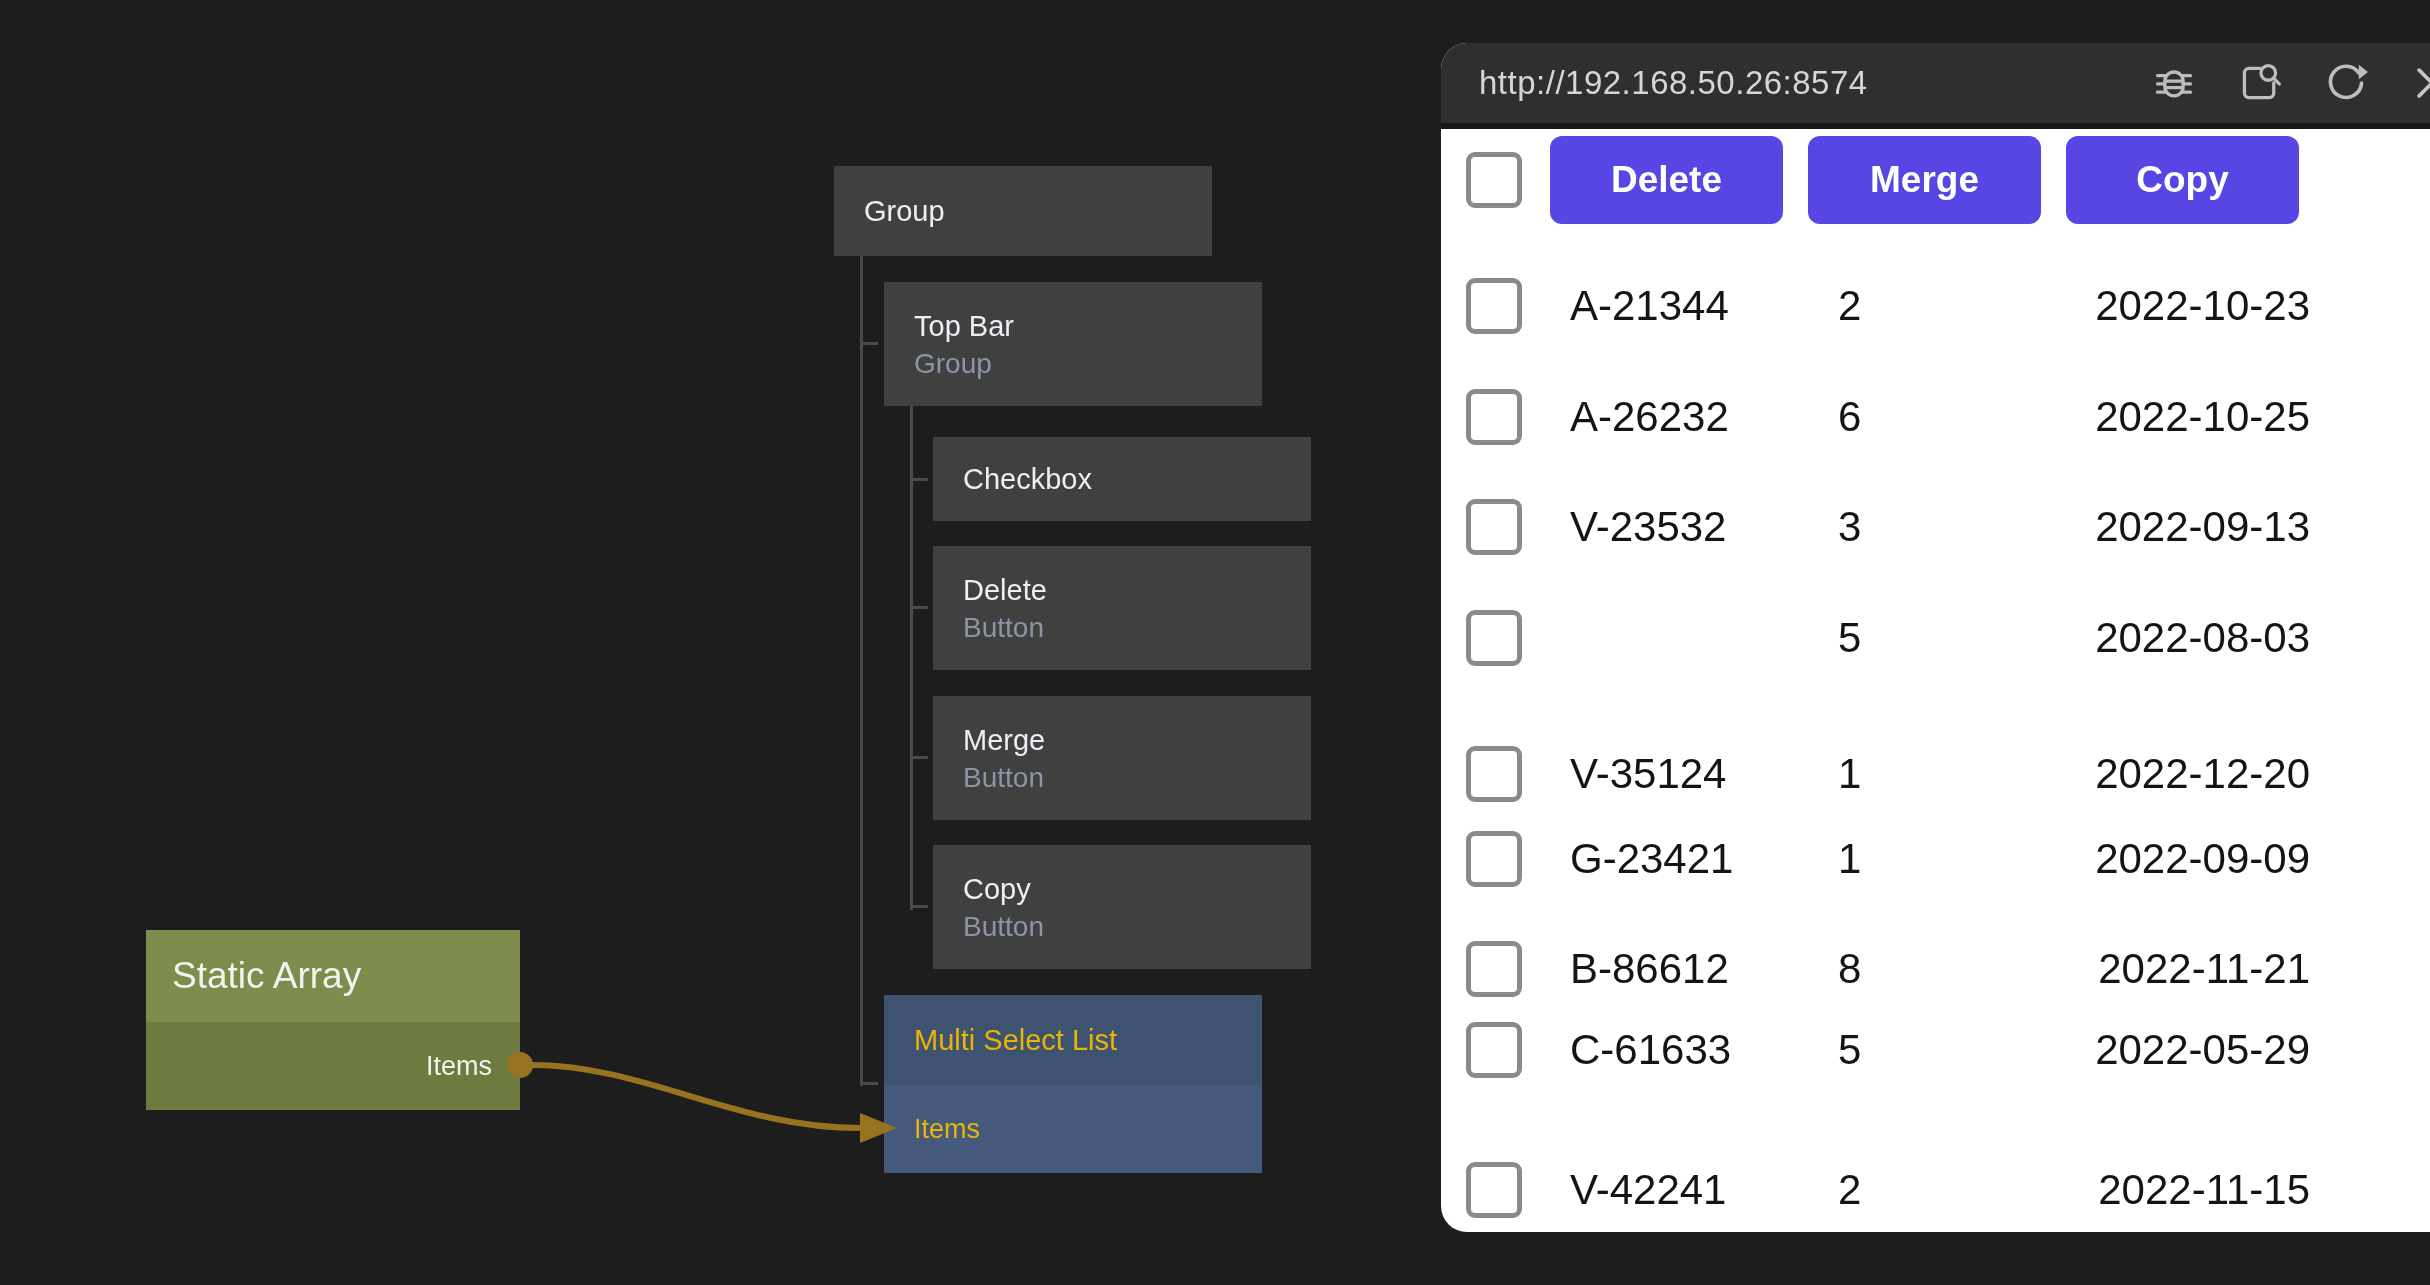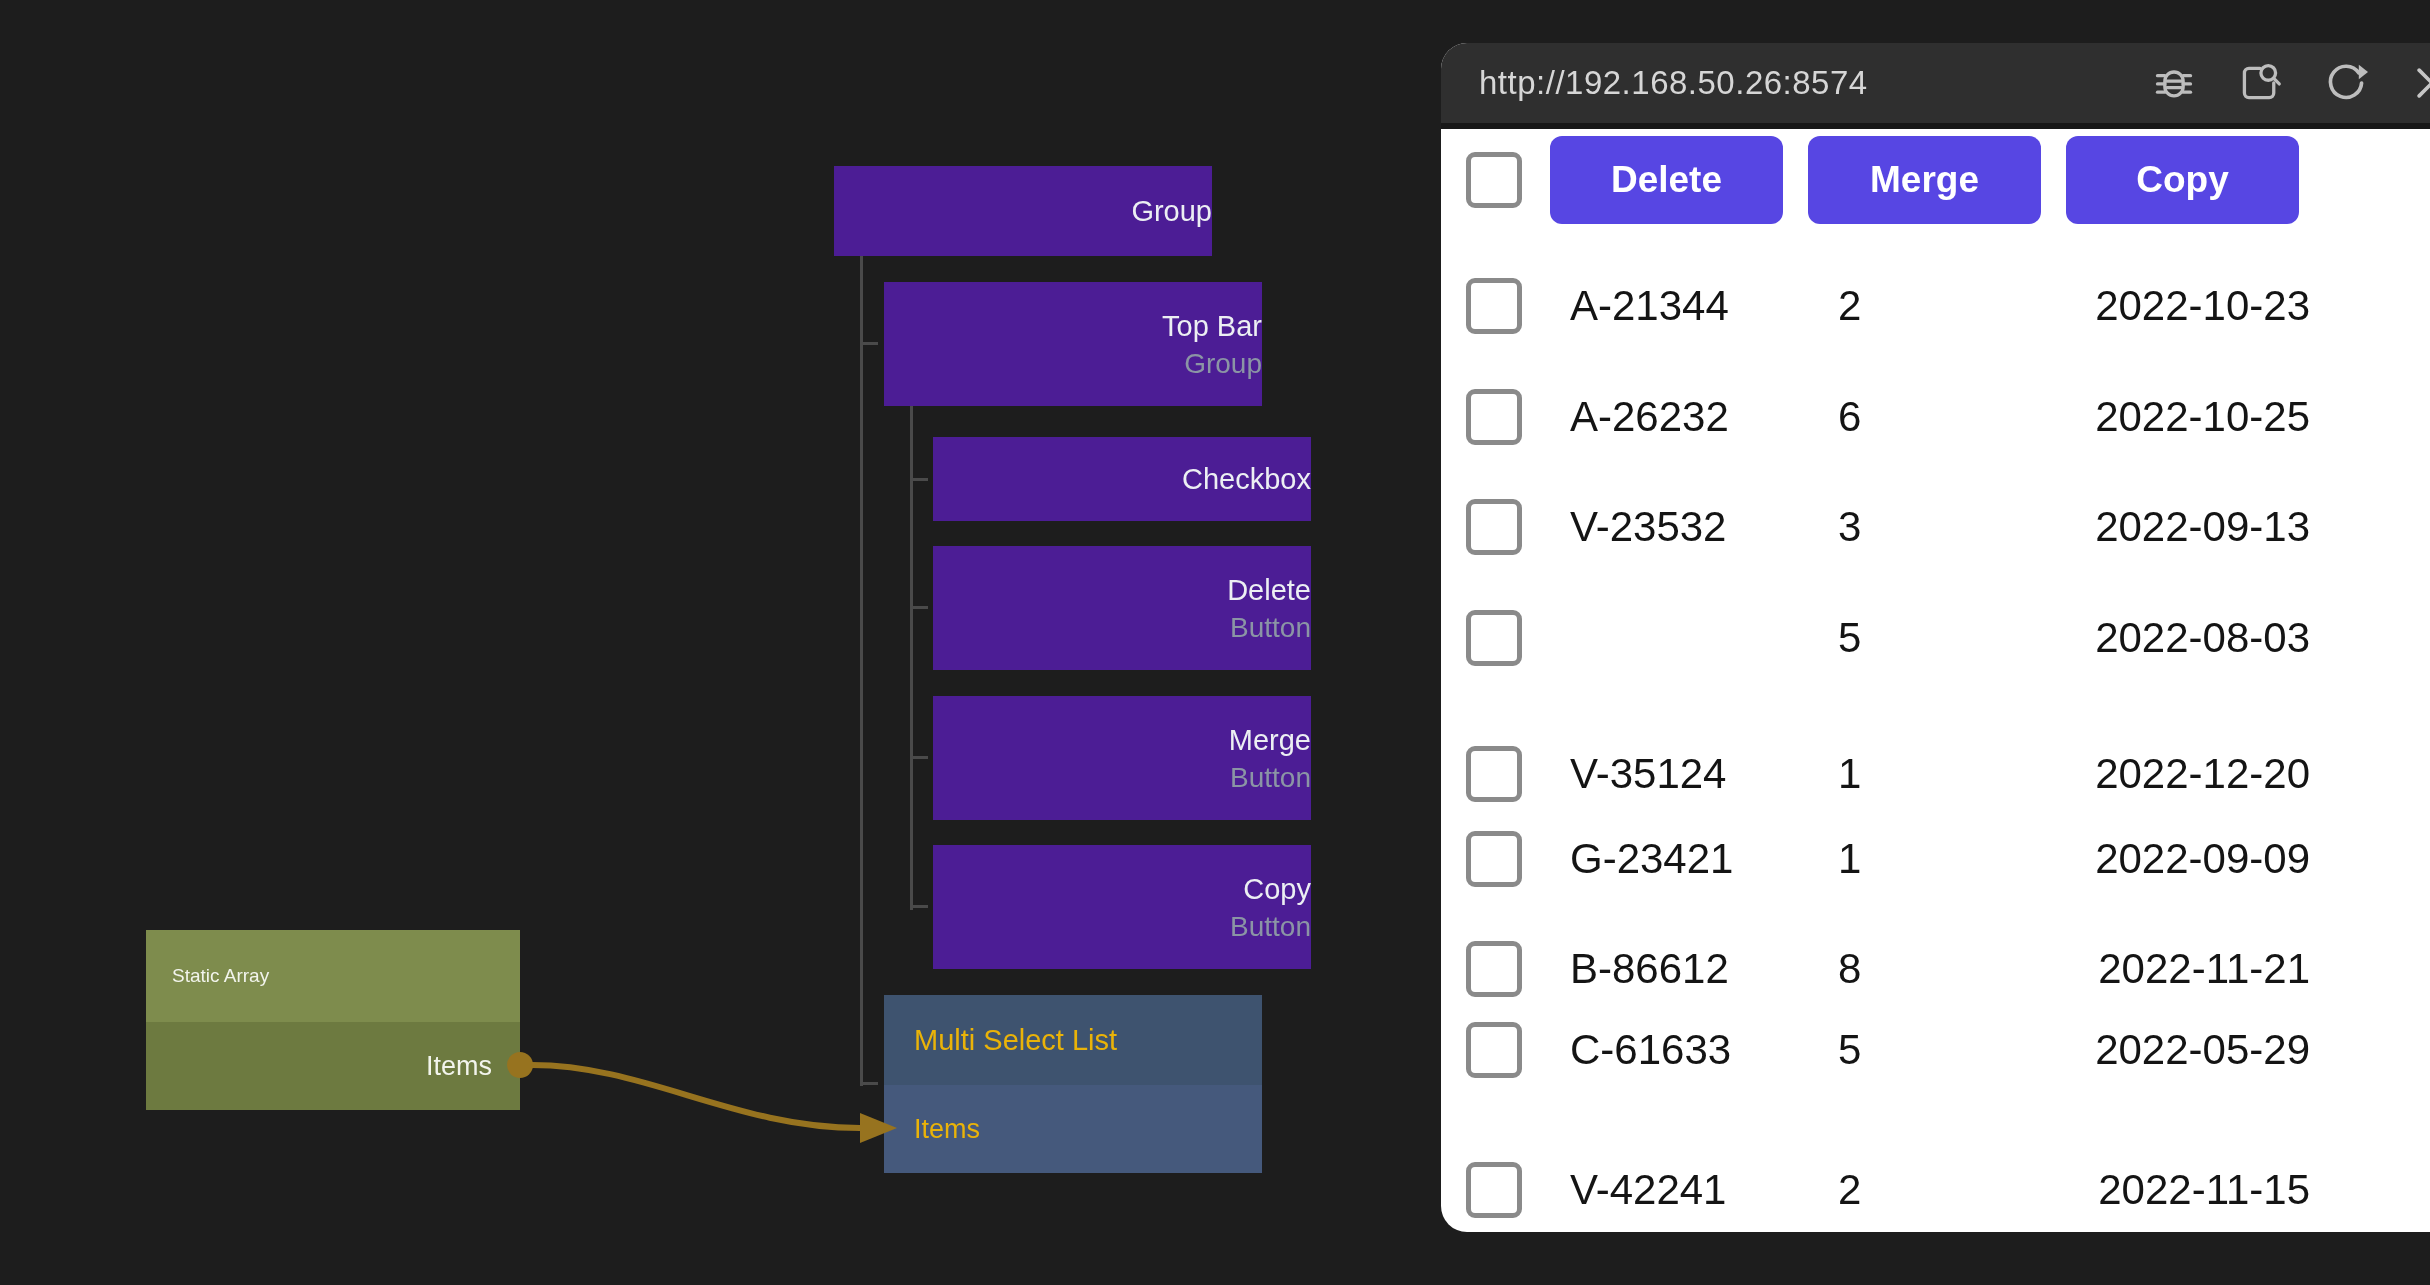--- a/index.html
+++ b/index.html
@@ -4,33 +4,33 @@
 <style>
   html,body{margin:0;padding:0;background:#141414;}
   .stage{
     position:relative;width:2430px;height:1285px;overflow:hidden;
     background:#1d1d1d;
     font-family:"Liberation Sans", sans-serif;
   }
   
   .tline{position:absolute;background:#4a4a4a;}
   .node{
-    position:absolute;width:378px;background:#4c1d95;color:#eceff3;
+    position:absolute;width:378px;background:#404040;color:#eceff3;
     display:flex;flex-direction:column;justify-content:center;
-    padding-left:30px;box-sizing:border-box;text-align:right;
+    padding-left:30px;box-sizing:border-box;
   }
   .node .ttl{font-size:29px;line-height:40px;}
   .node .sub{font-size:28px;line-height:36px;color:#8b95a5;}
   .nsection{display:flex;align-items:center;box-sizing:border-box;}
   .msl{position:absolute;left:884px;top:995px;width:378px;color:#eab308;}
   .msl-head{height:90px;background:#3e536f;padding-left:30px;}
   .msl-items{height:88px;background:#45597c;padding-left:30px;font-size:27px;}
   .msl-head .ttl{font-size:29px;}
   .sarr{position:absolute;left:146px;top:930px;width:374px;color:#f2f4ec;}
-  .sarr-head{height:92px;background:#7e8c4d;padding-left:26px;font-size:19px;}
+  .sarr-head{height:92px;background:#7e8c4d;padding-left:26px;font-size:37px;}
   .sarr-body{height:88px;background:#6d7a40;justify-content:flex-end;padding-right:28px;font-size:27px;}
   
   .pwin{
     position:absolute;left:1441px;top:43px;width:1035px;height:1189px;
     background:#ffffff;border-radius:26px;overflow:hidden;
   }
   .pbar{
     position:absolute;left:0;top:0;width:100%;height:80px;background:#2f2f2f;
     border-bottom:6px solid #181818;box-sizing:content-box;
     display:flex;align-items:center;

